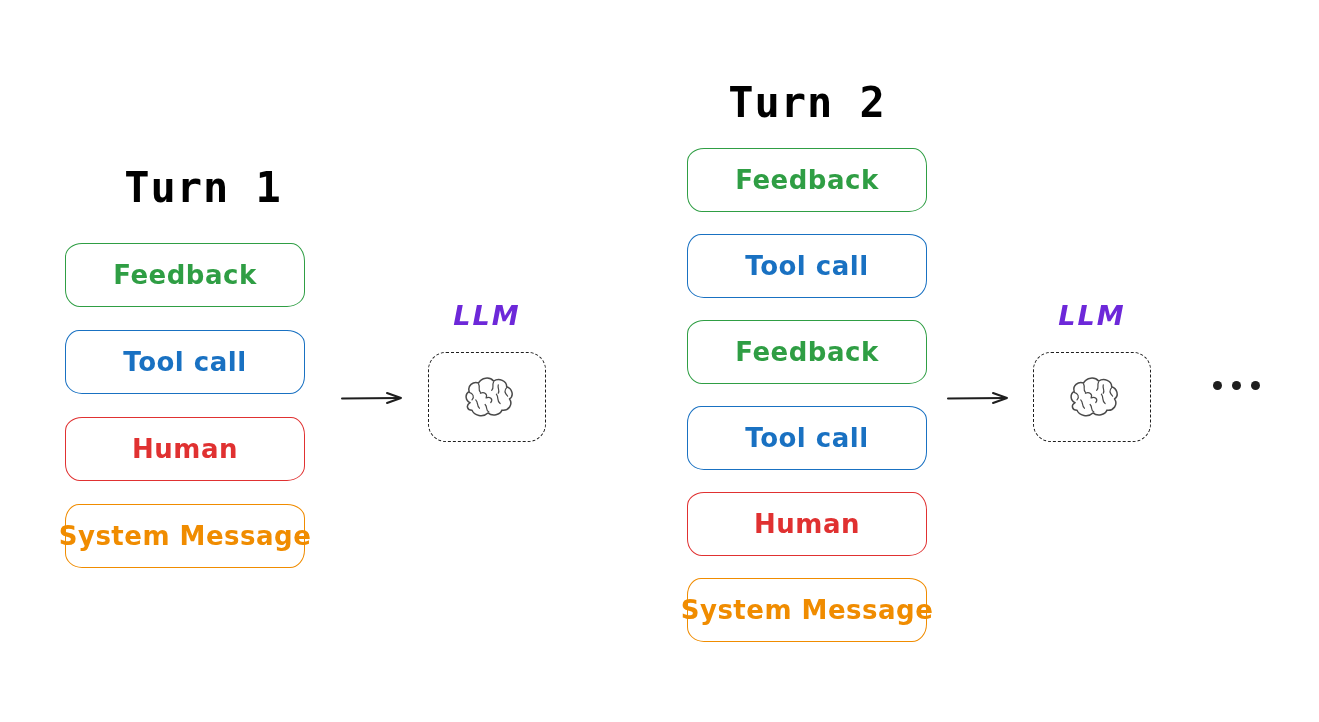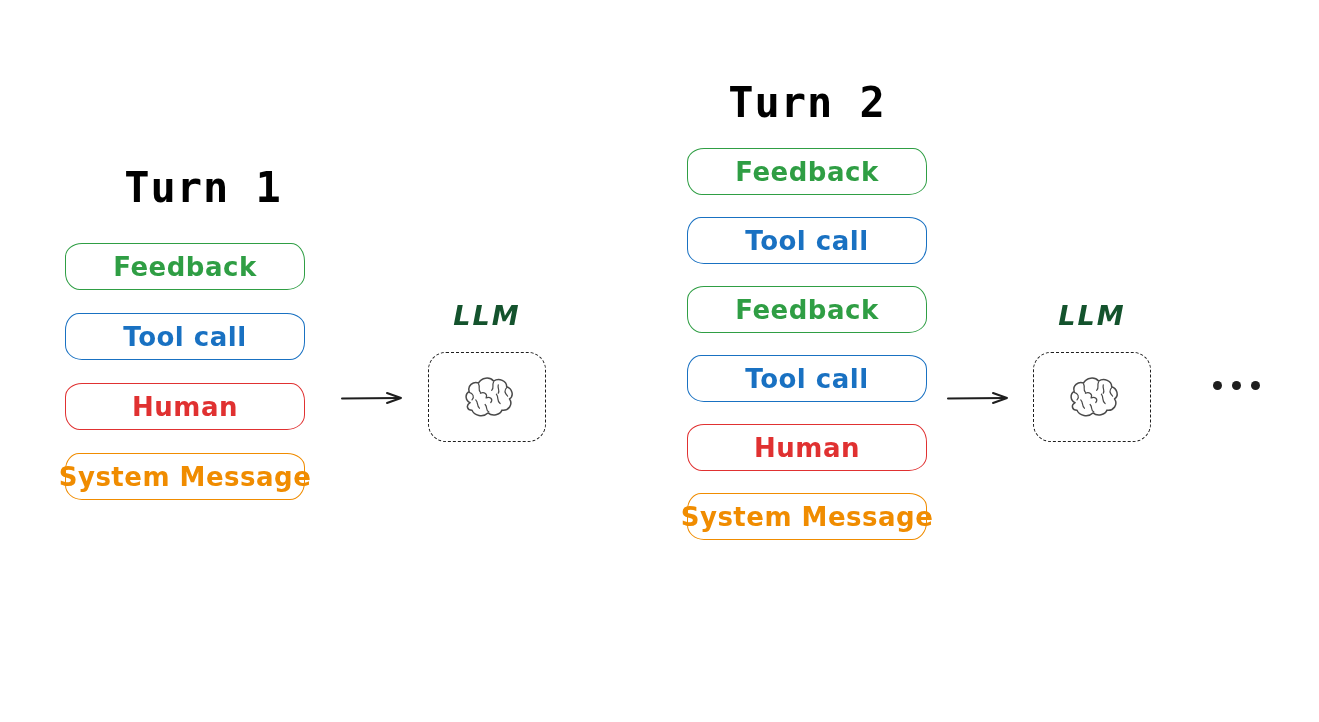--- a/index.html
+++ b/index.html
@@ -24,21 +24,21 @@
     letter-spacing: 1px;
     white-space: nowrap;
   }
   .stack {
     position: absolute;
     display: flex;
     flex-direction: column;
   }
   .msg {
     width: 240px;
-    height: 47px;
+    height: 64px;
     border: 1.8px solid;
     display: flex;
     align-items: center;
     justify-content: center;
     background: #ffffff;
   }
   
   .msg:nth-child(odd)  { border-radius: 17px 14px 18px 15px / 14px 18px 15px 17px; }
   .msg:nth-child(even) { border-radius: 14px 18px 15px 17px / 17px 14px 18px 15px; }
   .msg-label {
@@ -47,21 +47,21 @@
     letter-spacing: 0.5px;
     white-space: nowrap;
   }
   .llm-label {
     position: absolute;
     width: 118px;
     text-align: center;
     font-size: 27px;
     font-weight: 700;
     font-style: italic;
-    color: #14532d;
+    color: #6d28d9;
     letter-spacing: 2px;
   }
   .llm-box {
     position: absolute;
     width: 118px;
     height: 90px;
     border: 1.8px dashed #1e1e1e;
     border-radius: 18px;
     display: flex;
     align-items: center;

